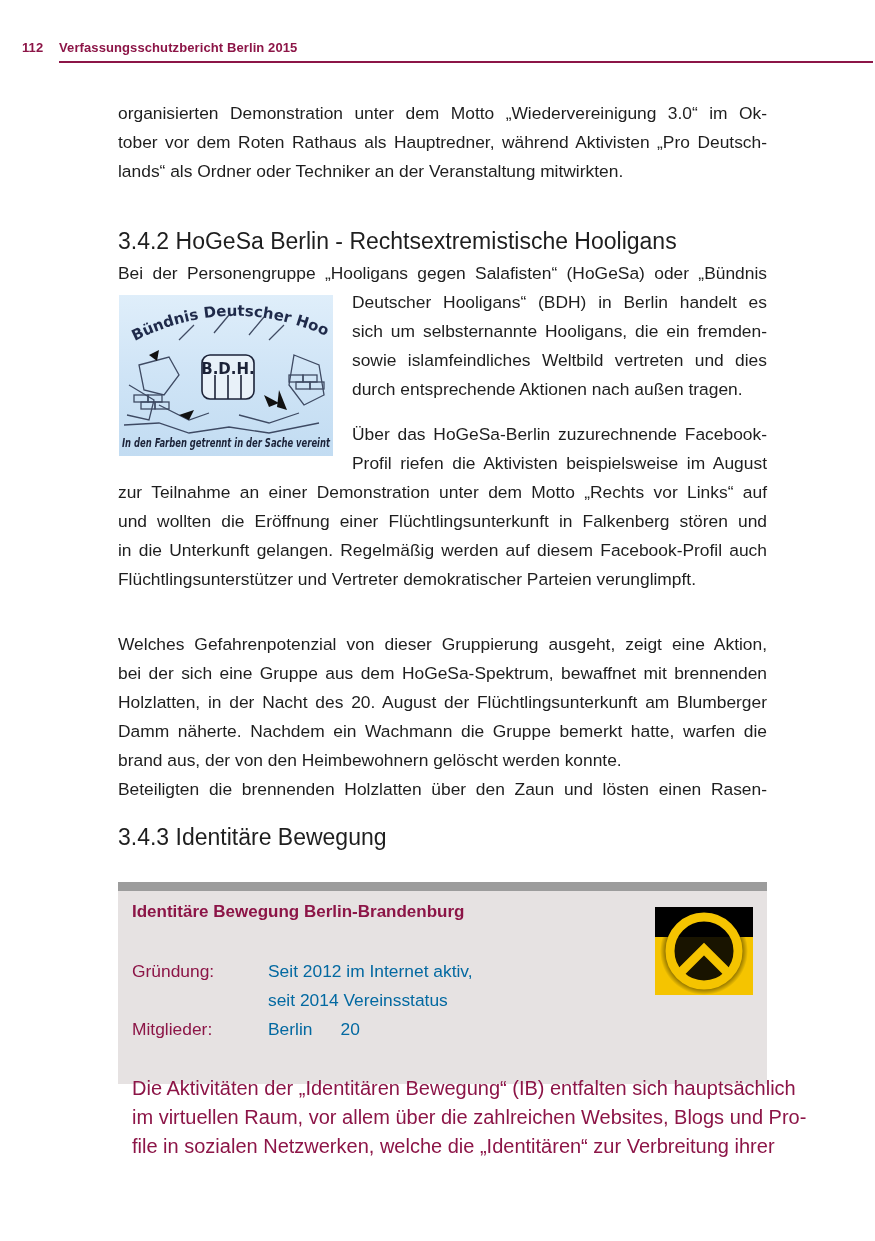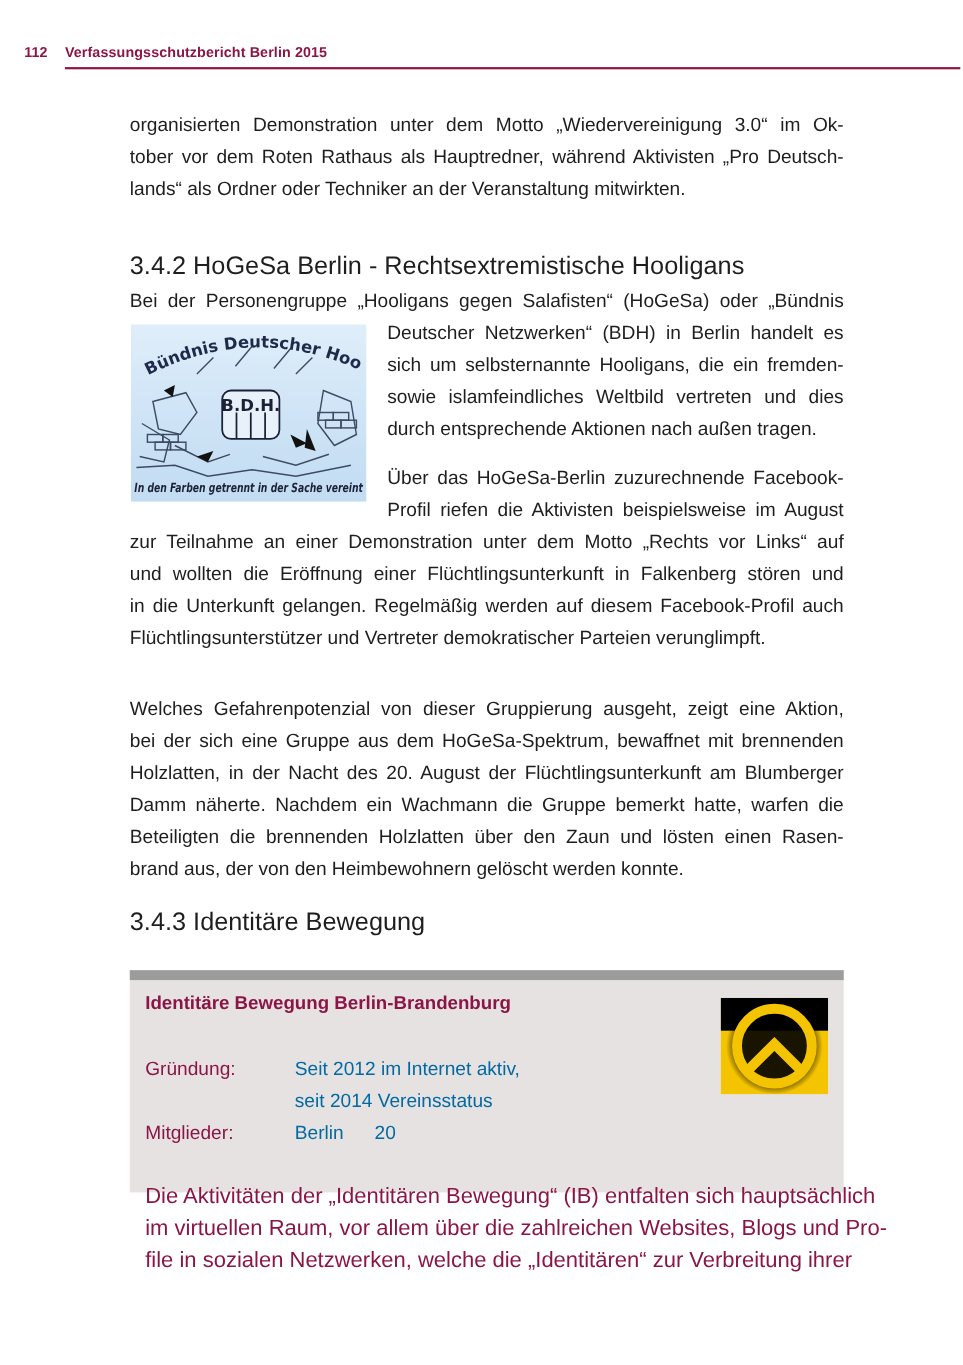--- a/index.html
+++ b/index.html
@@ -213,21 +213,21 @@
       <line x1="96" y1="80" x2="96" y2="104"></line>
       <line x1="109" y1="80" x2="109" y2="104"></line>
       <line x1="122" y1="80" x2="122" y2="104"></line>
     </g>
     <text x="109" y="79" text-anchor="middle" font-family="DejaVu Sans, sans-serif" font-size="15" font-weight="bold" fill="#1b2238">B.D.H.</text>
     <text x="107" y="152" text-anchor="middle" font-family="DejaVu Sans, sans-serif" font-size="11.5" font-style="italic" font-weight="bold" fill="#1b2238" textLength="208" lengthAdjust="spacingAndGlyphs">In den Farben getrennt in der Sache vereint</text>
   </svg>
 </div>
 
 <div class="wrap-para" style="top:288px;">
-  <span class="line">Deutscher Netzwerken“ (BDH) in Berlin handelt es</span>
+  <span class="line">Deutscher Hooligans“ (BDH) in Berlin handelt es</span>
   <span class="line">sich um selbsternannte Hooligans, die ein fremden-</span>
   <span class="line">sowie islamfeindliches Weltbild vertreten und dies</span>
   <span class="line last">durch entsprechende Aktionen nach außen tragen.</span>
 </div>
 
 <div class="wrap-para" style="top:420px;">
   <span class="line">Über das HoGeSa-Berlin zuzurechnende Facebook-</span>
   <span class="line">Profil riefen die Aktivisten beispielsweise im August</span>
 </div>
 
@@ -236,22 +236,22 @@
   <span class="line">und wollten die Eröffnung einer Flüchtlingsunterkunft in Falkenberg stören und</span>
   <span class="line">in die Unterkunft gelangen. Regelmäßig werden auf diesem Facebook-Profil auch</span>
   <span class="line last">Flüchtlingsunterstützer und Vertreter demokratischer Parteien verunglimpft.</span>
 </div>
 
 <div class="para" style="top:630px;">
   <span class="line">Welches Gefahrenpotenzial von dieser Gruppierung ausgeht, zeigt eine Aktion,</span>
   <span class="line">bei der sich eine Gruppe aus dem HoGeSa-Spektrum, bewaffnet mit brennenden</span>
   <span class="line">Holzlatten, in der Nacht des 20. August der Flüchtlingsunterkunft am Blumberger</span>
   <span class="line">Damm näherte. Nachdem ein Wachmann die Gruppe bemerkt hatte, warfen die</span>
+  <span class="line last">brand aus, der von den Heimbewohnern gelöscht werden konnte.</span>
   <span class="line">Beteiligten die brennenden Holzlatten über den Zaun und lösten einen Rasen-</span>
-  <span class="line last">brand aus, der von den Heimbewohnern gelöscht werden konnte.</span>
 </div>
 
 <div class="heading" style="top:824px;">3.4.3 Identitäre Bewegung</div>
 
 <div class="infobox">
   <div class="topbar"></div>
   <div class="box-title">Identitäre Bewegung Berlin-Brandenburg</div>
 
   <div class="ib-logo">
     <svg width="98" height="88" viewBox="0 0 98 88" xmlns="http://www.w3.org/2000/svg">

